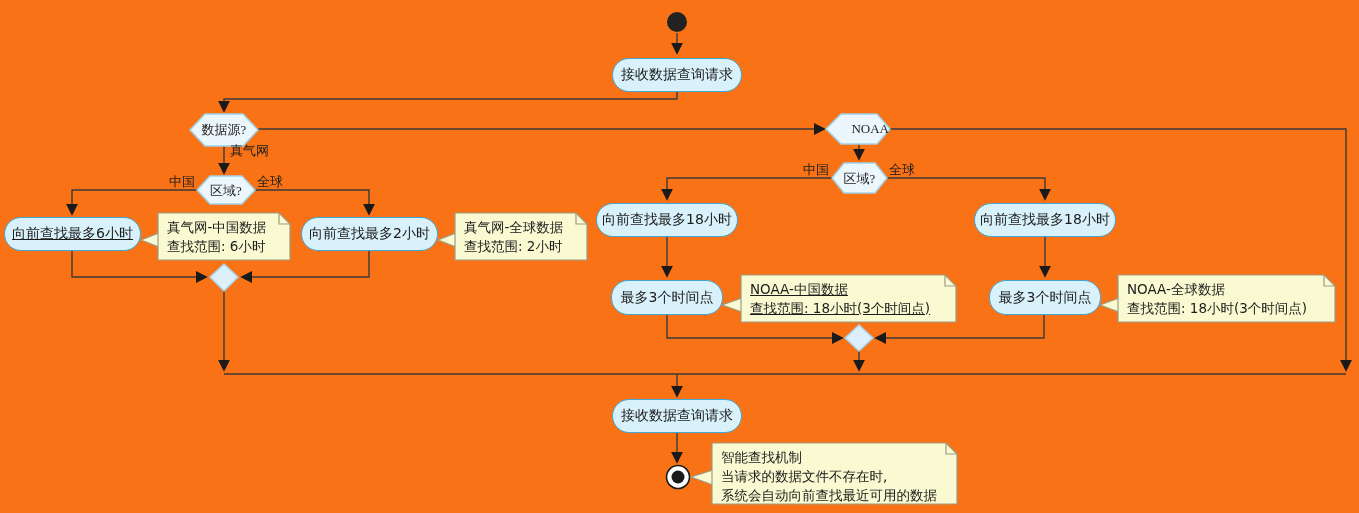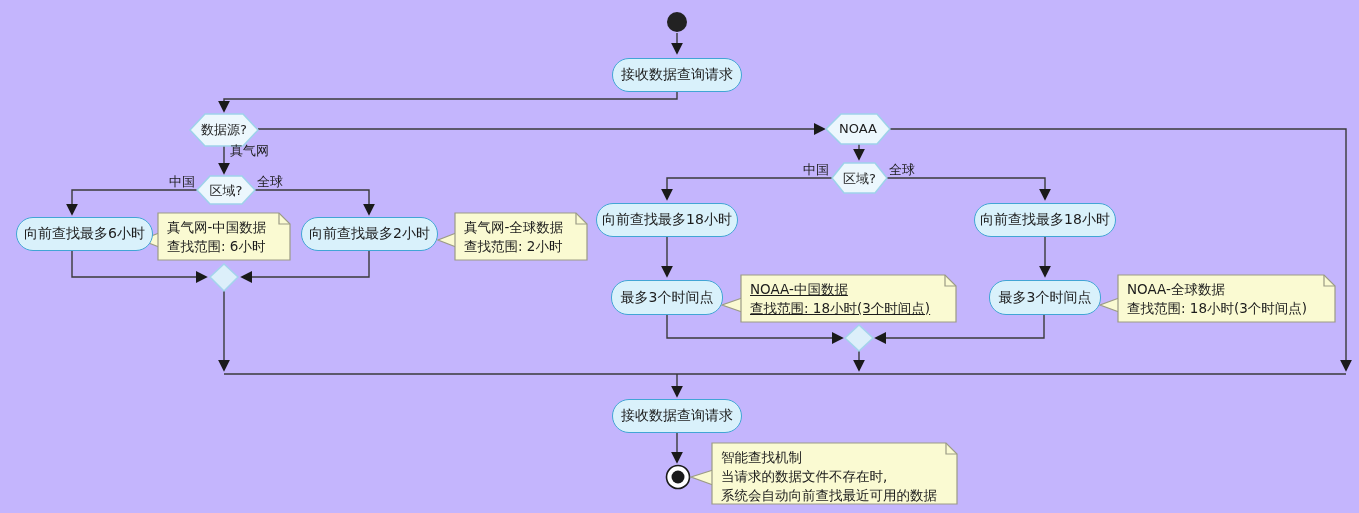--- a/index.html
+++ b/index.html
@@ -1,40 +1,40 @@
 <!DOCTYPE html>
 <html><head>
 <meta charset="utf-8">
 <style>
   html,body{margin:0;padding:0;background:#ffffff;}
   #canvas{
     position:relative;
     width:1359px;height:513px;
-    background:#c4b5fd;
+    background:#f97316;
     font-family:"DejaVu Sans","Liberation Sans",sans-serif;
     color:#1c1c1c;
     overflow:hidden;
   }
   #edges-layer{position:absolute;left:0;top:0;width:1359px;height:513px;}
   .activity{
     position:absolute;
     box-sizing:border-box;
     background:#d9f1fb;
     border:1.6px solid #42a5d5;
     border-radius:17px;
     display:flex;align-items:center;justify-content:center;
     font-size:14px;
     white-space:nowrap;
   }
   .hex-label,.edge-label{
     position:absolute;
     font-size:13px;
     white-space:nowrap;
   }
-  .hex-label{text-align:center;}
+  .hex-label{text-align:center;font-family:Liberation Serif, serif;}
   .note-text{
     position:absolute;
     box-sizing:border-box;
     padding:4px 9px;
     font-size:13.5px;
     line-height:19px;
     white-space:nowrap;
   }
 </style>
 </head>
@@ -120,21 +120,21 @@
         <path d="M712,443 H946 L957,454 V504 H712 Z"></path>
         <path fill="none" d="M946,443 V454 H957"></path>
       </g>
     </g>
   </svg>
 
   <div class="activity" style="left:612px;top:58px;width:130px;height:34px;">
     <span>接收数据查询请求</span>
   </div>
 
-  <div class="activity" style="left:16px;top:217px;width:137px;height:34px;">
+  <div class="activity" style="left:4px;top:217px;width:137px;height:34px;text-decoration:underline;">
     <span>向前查找最多6小时</span>
   </div>
 
   <div class="activity" style="left:301px;top:217px;width:137px;height:34px;">
     <span>向前查找最多2小时</span>
   </div>
 
   <div class="activity" style="left:596px;top:203px;width:142px;height:34px;">
     <span>向前查找最多18小时</span>
   </div>
@@ -150,21 +150,21 @@
   <div class="activity" style="left:989px;top:280px;width:112px;height:35px;">
     <span>最多3个时间点</span>
   </div>
 
   <div class="activity" style="left:612px;top:399px;width:130px;height:34px;">
     <span>接收数据查询请求</span>
   </div>
 
   <div class="hex-label" style="left:191px;top:121px;width:66px;">数据源?</div>
   <div class="hex-label" style="left:198px;top:182px;width:56px;">区域?</div>
-  <div class="hex-label" style="left:827px;top:121px;width:62px;">NOAA</div>
+  <div class="hex-label" style="left:827px;top:121px;width:62px;text-align:right;">NOAA</div>
   <div class="hex-label" style="left:833px;top:170px;width:53px;">区域?</div>
 
   <div class="edge-label" style="left:230px;top:142px;">真气网</div>
   <div class="edge-label" style="left:169px;top:173px;">中国</div>
   <div class="edge-label" style="left:257px;top:173px;">全球</div>
   <div class="edge-label" style="left:803px;top:161px;">中国</div>
   <div class="edge-label" style="left:889px;top:161px;">全球</div>
 
   <div class="note-text" style="left:158px;top:214px;width:116px;height:46px;">
     <div>真气网-中国数据</div>

